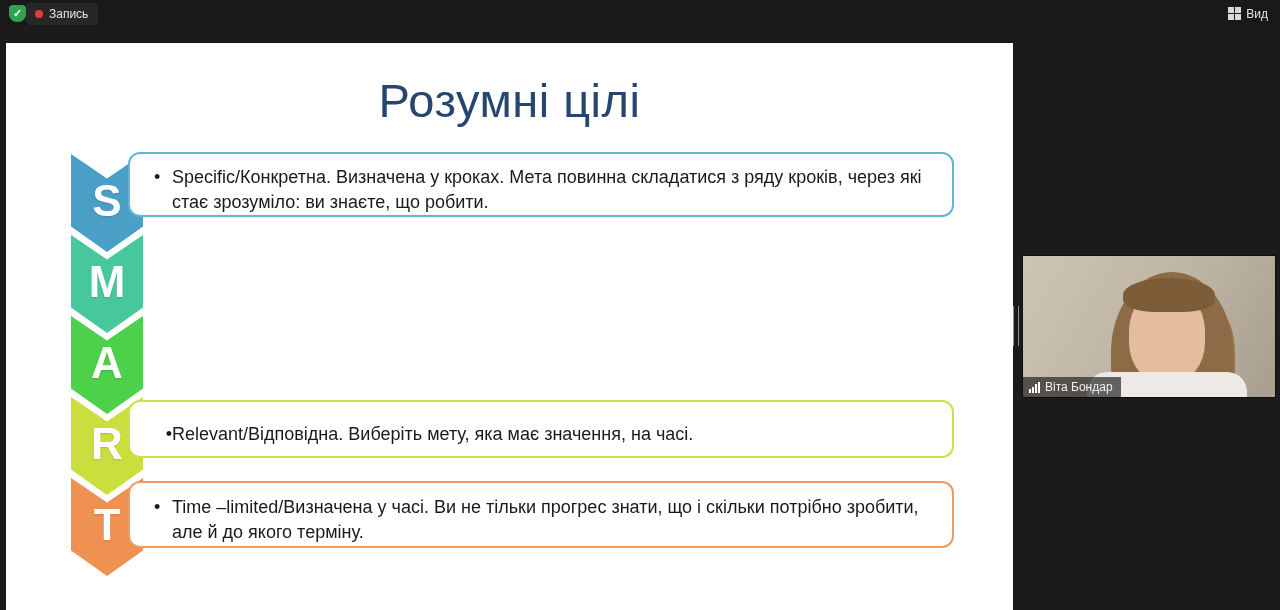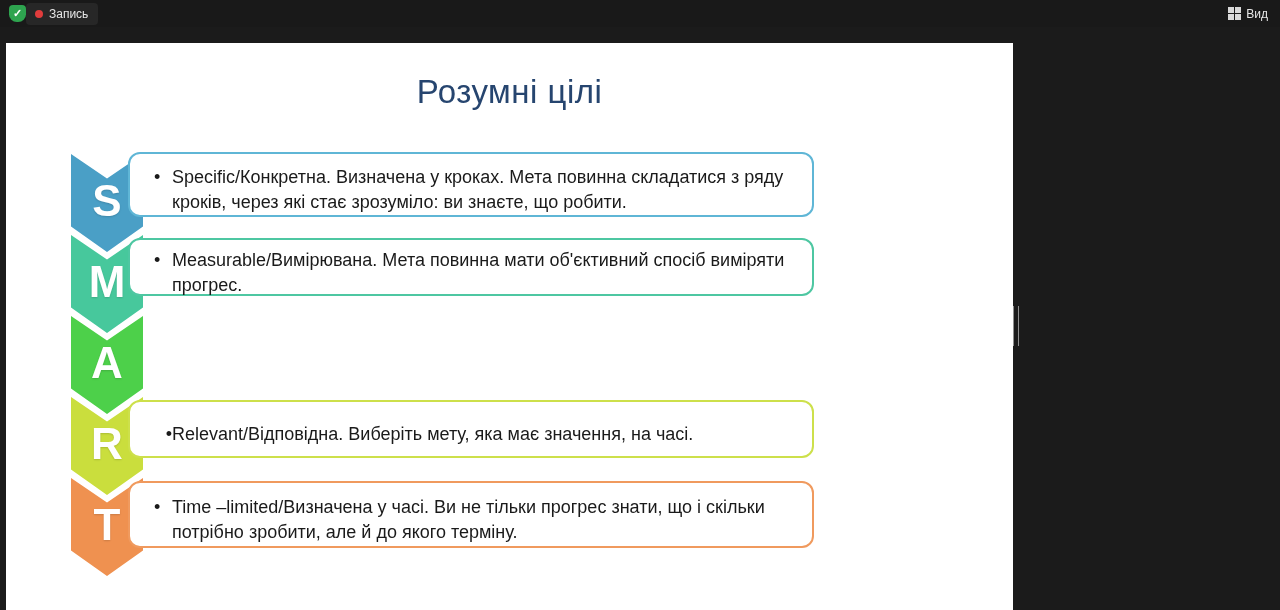--- a/index.html
+++ b/index.html
@@ -20,36 +20,36 @@
   .view-btn { margin-left:auto; margin-right:12px; display:flex; align-items:center;
               gap:5px; color:#e6e6e6; font-size:12px; cursor:default;justify-content:flex-end; }
   .view-icon { display:grid; grid-template-columns:6px 6px; grid-template-rows:6px 6px;
                gap:1px; }
   .view-icon span { background:#d9d9d9; }
 
   
   .slide { position:absolute; left:6px; top:43px; width:1007px; height:567px;
            background:#ffffff; z-index:10; }
   .slide-title { position:absolute; left:0; top:30px; width:100%; text-align:center;
-                 font-size:33px; color:#26456F; letter-spacing:0.5px; }
+                 font-size:47px; color:#26456F; letter-spacing:0.5px; }
 
   .chev { position:absolute; width:78px; height:104px;
           --cp: polygon(0 0, 50% 25%, 100% 0, 100% 74%, 50% 100%, 0 74%); }
   .chev .outer { position:absolute; inset:0; background:#ffffff; clip-path:var(--cp); }
   .chev .inner { position:absolute; inset:3px; background:var(--c); clip-path:var(--cp);
                  display:flex; align-items:center; justify-content:center; }
   .chev .letter { color:#ffffff; font-size:44px; font-weight:bold; line-height:1;
                   margin-top:-4px; text-shadow:0 1px 2px rgba(0,0,0,.15); }
   .chev-s { left:62px; top:108px; --c:#4A9FC6; z-index:15; }
   .chev-m { left:62px; top:189px; --c:#47C89C; z-index:14; }
   .chev-a { left:62px; top:270px; --c:#4DD04A; z-index:13; }
   .chev-r { left:62px; top:351px; --c:#CADE3D; z-index:12; }
   .chev-t { left:62px; top:432px; --c:#EF9150; z-index:11; }
 
-  .sbox { position:absolute; left:122px; width:686px; background:#ffffff;
+  .sbox { position:absolute; left:122px; width:826px; background:#ffffff;
           border:2px solid; border-radius:12px; display:flex; align-items:center;
           padding:15px 10px 4px 24px; z-index:20; }
   .box-s { top:109px; height:65px; border-color:#5fb6d6; }
   .box-m { top:195px; height:58px; border-color:#4ec7a2; }
   .box-a { top:276px; height:60px; border-color:#55d253; }
   .box-r { top:357px; height:58px; border-color:#cde04b;text-align:right; }
   .box-t { top:438px; height:67px; border-color:#f09a5e; }
   .box-content { font-size:18px; line-height:25px; color:#1a1a1a;
                  text-indent:-18px; padding-left:18px; }
   .bullet { display:inline-block; width:18px; text-indent:0; }
@@ -135,33 +135,44 @@
       <div class="inner">
         <span class="letter">T</span>
       </div>
     </div>
 
     <div class="sbox box-s">
       <div class="box-content">
         <span class="bullet">•</span><span>Specific/Конкретна. Визначена у кроках. Мета повинна складатися з ряду кроків, через які стає зрозуміло: ви знаєте, що робити.</span>
       </div>
     </div>
-    <div class="sbox box-m">
-      <div class="box-content">
-        <span class="bullet">•</span><span>Measurable/Вимірювана. Мета повинна мати об'єктивний спосіб виміряти прогрес.</span>
-      </div>
-    </div>
     <div class="sbox box-r">
       <div class="box-content">
         <span class="bullet">•</span><span>Relevant/Відповідна. Виберіть мету, яка має значення, на часі.</span>
       </div>
     </div>
     <div class="sbox box-t">
       <div class="box-content">
         <span class="bullet">•</span><span>Time –limited/Визначена у часі. Ви не тільки прогрес знати, що і скільки потрібно зробити, але й до якого терміну.</span>
       </div>
     </div>
   </div>
 
   <div class="split-handle"></div>
 
+  <div class="video-tile">
+    <div class="ponytail"></div>
+    <div class="hair-back"></div>
+    <div class="face"></div>
+    <div class="bangs"></div>
+    <div class="shirt"></div>
+    <div class="name-tag">
+      <span class="mic-bars">
+        <span></span>
+          <span></span>
+          <span></span>
+          <span></span>
+      </span>
+      <span>Віта Бондар</span>
+    </div>
+  </div>
 
 </div>
 
 </body></html>

